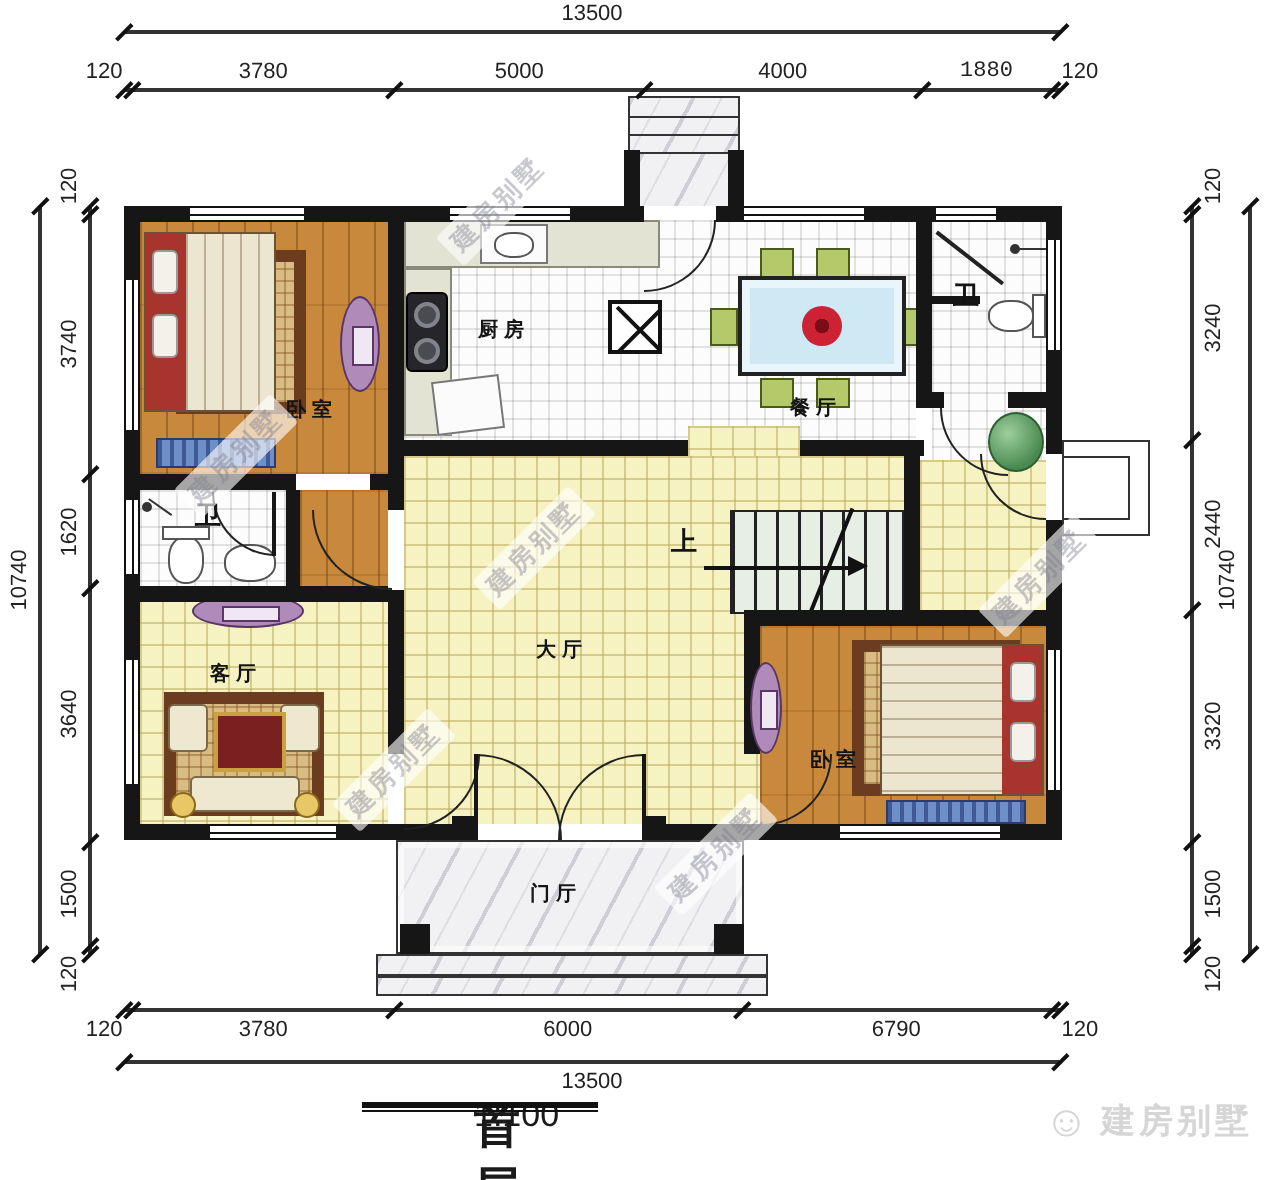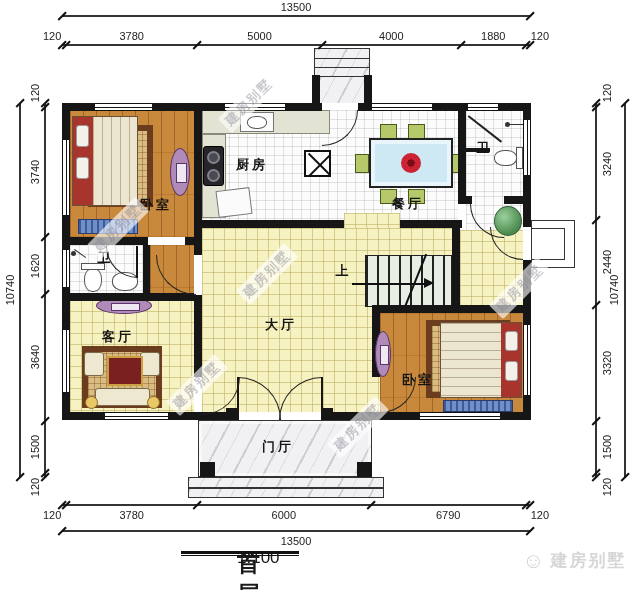--- a/index.html
+++ b/index.html
@@ -32,21 +32,21 @@
 
   
   .arc{border:1.6px solid #222;background:transparent;}
   .arc.tl{border-left:none;border-top:none;border-radius:0 0 100% 0;}  
   .arc.tr{border-right:none;border-top:none;border-radius:0 0 0 100%;} 
   .arc.bl{border-left:none;border-bottom:none;border-radius:0 100% 0 0;}
   .arc.br{border-right:none;border-bottom:none;border-radius:100% 0 0 0;}
   .leaf{background:#161616;}
 
   
-  .rlabel{font-weight:bold;font-size:13px;color:#141414;letter-spacing:3px;white-space:nowrap;
+  .rlabel{font-weight:bold;font-size:10px;color:#141414;letter-spacing:3px;white-space:nowrap;
           transform:translate(-50%,-50%);}
   .rlabel.small{font-size:13px;letter-spacing:0;}
 
   
   .rug{background:#6b3c1e;}
   .rug::after{content:"";position:absolute;inset:6px;background:#d9bc82;
       background-image:repeating-linear-gradient(0deg,rgba(120,60,20,.35) 0 1px,transparent 1px 6px),
                        repeating-linear-gradient(90deg,rgba(120,60,20,.35) 0 1px,transparent 1px 6px);}
   .bed{background:#ece5d0;border:1px solid #6b5136;}
   .bed .folds{background-image:linear-gradient(90deg,rgba(115,95,60,.4) 1px,transparent 1px);background-size:9px 100%;inset:0;}
@@ -292,21 +292,21 @@
       <div class="dim-line"></div>
       <div class="dim-tick" style="left: 0px; top: 0px;"></div>
       <span class="dim-label" style="left: -9.92px; top: -9px;">120</span>
       <div class="dim-tick" style="left: 4.16px; top: 0px;"></div>
       <span class="dim-label" style="left: 69.68px; top: -9px;">3780</span>
       <div class="dim-tick" style="left: 135.2px; top: 0px;"></div>
       <span class="dim-label" style="left: 197.6px; top: -9px;">5000</span>
       <div class="dim-tick" style="left: 260px; top: 0px;"></div>
       <span class="dim-label" style="left: 329.333px; top: -9px;">4000</span>
       <div class="dim-tick" style="left: 398.667px; top: 0px;"></div>
-      <span class="dim-label" style="left: 431.253px; top: -9px;">1880</span>
+      <span class="dim-label" style="left: 431.253px; top: -9px; font-family: Liberation Mono, monospace;">1880</span>
       <div class="dim-tick" style="left: 463.84px; top: 0px;"></div>
       <span class="dim-label" style="left: 477.92px; top: -9px;">120</span>
       <div class="dim-tick" style="left: 468px; top: 0px;"></div>
     </div>
   <div class="dim-chain h" style="left:62px;top:505px;width:468px;">
       <div class="dim-line"></div>
       <div class="dim-tick" style="left: 0px; top: 0px;"></div>
       <span class="dim-label" style="left: -9.92px; top: 10px;">120</span>
       <div class="dim-tick" style="left: 4.16px; top: 0px;"></div>
       <span class="dim-label" style="left: 69.68px; top: 10px;">3780</span>

